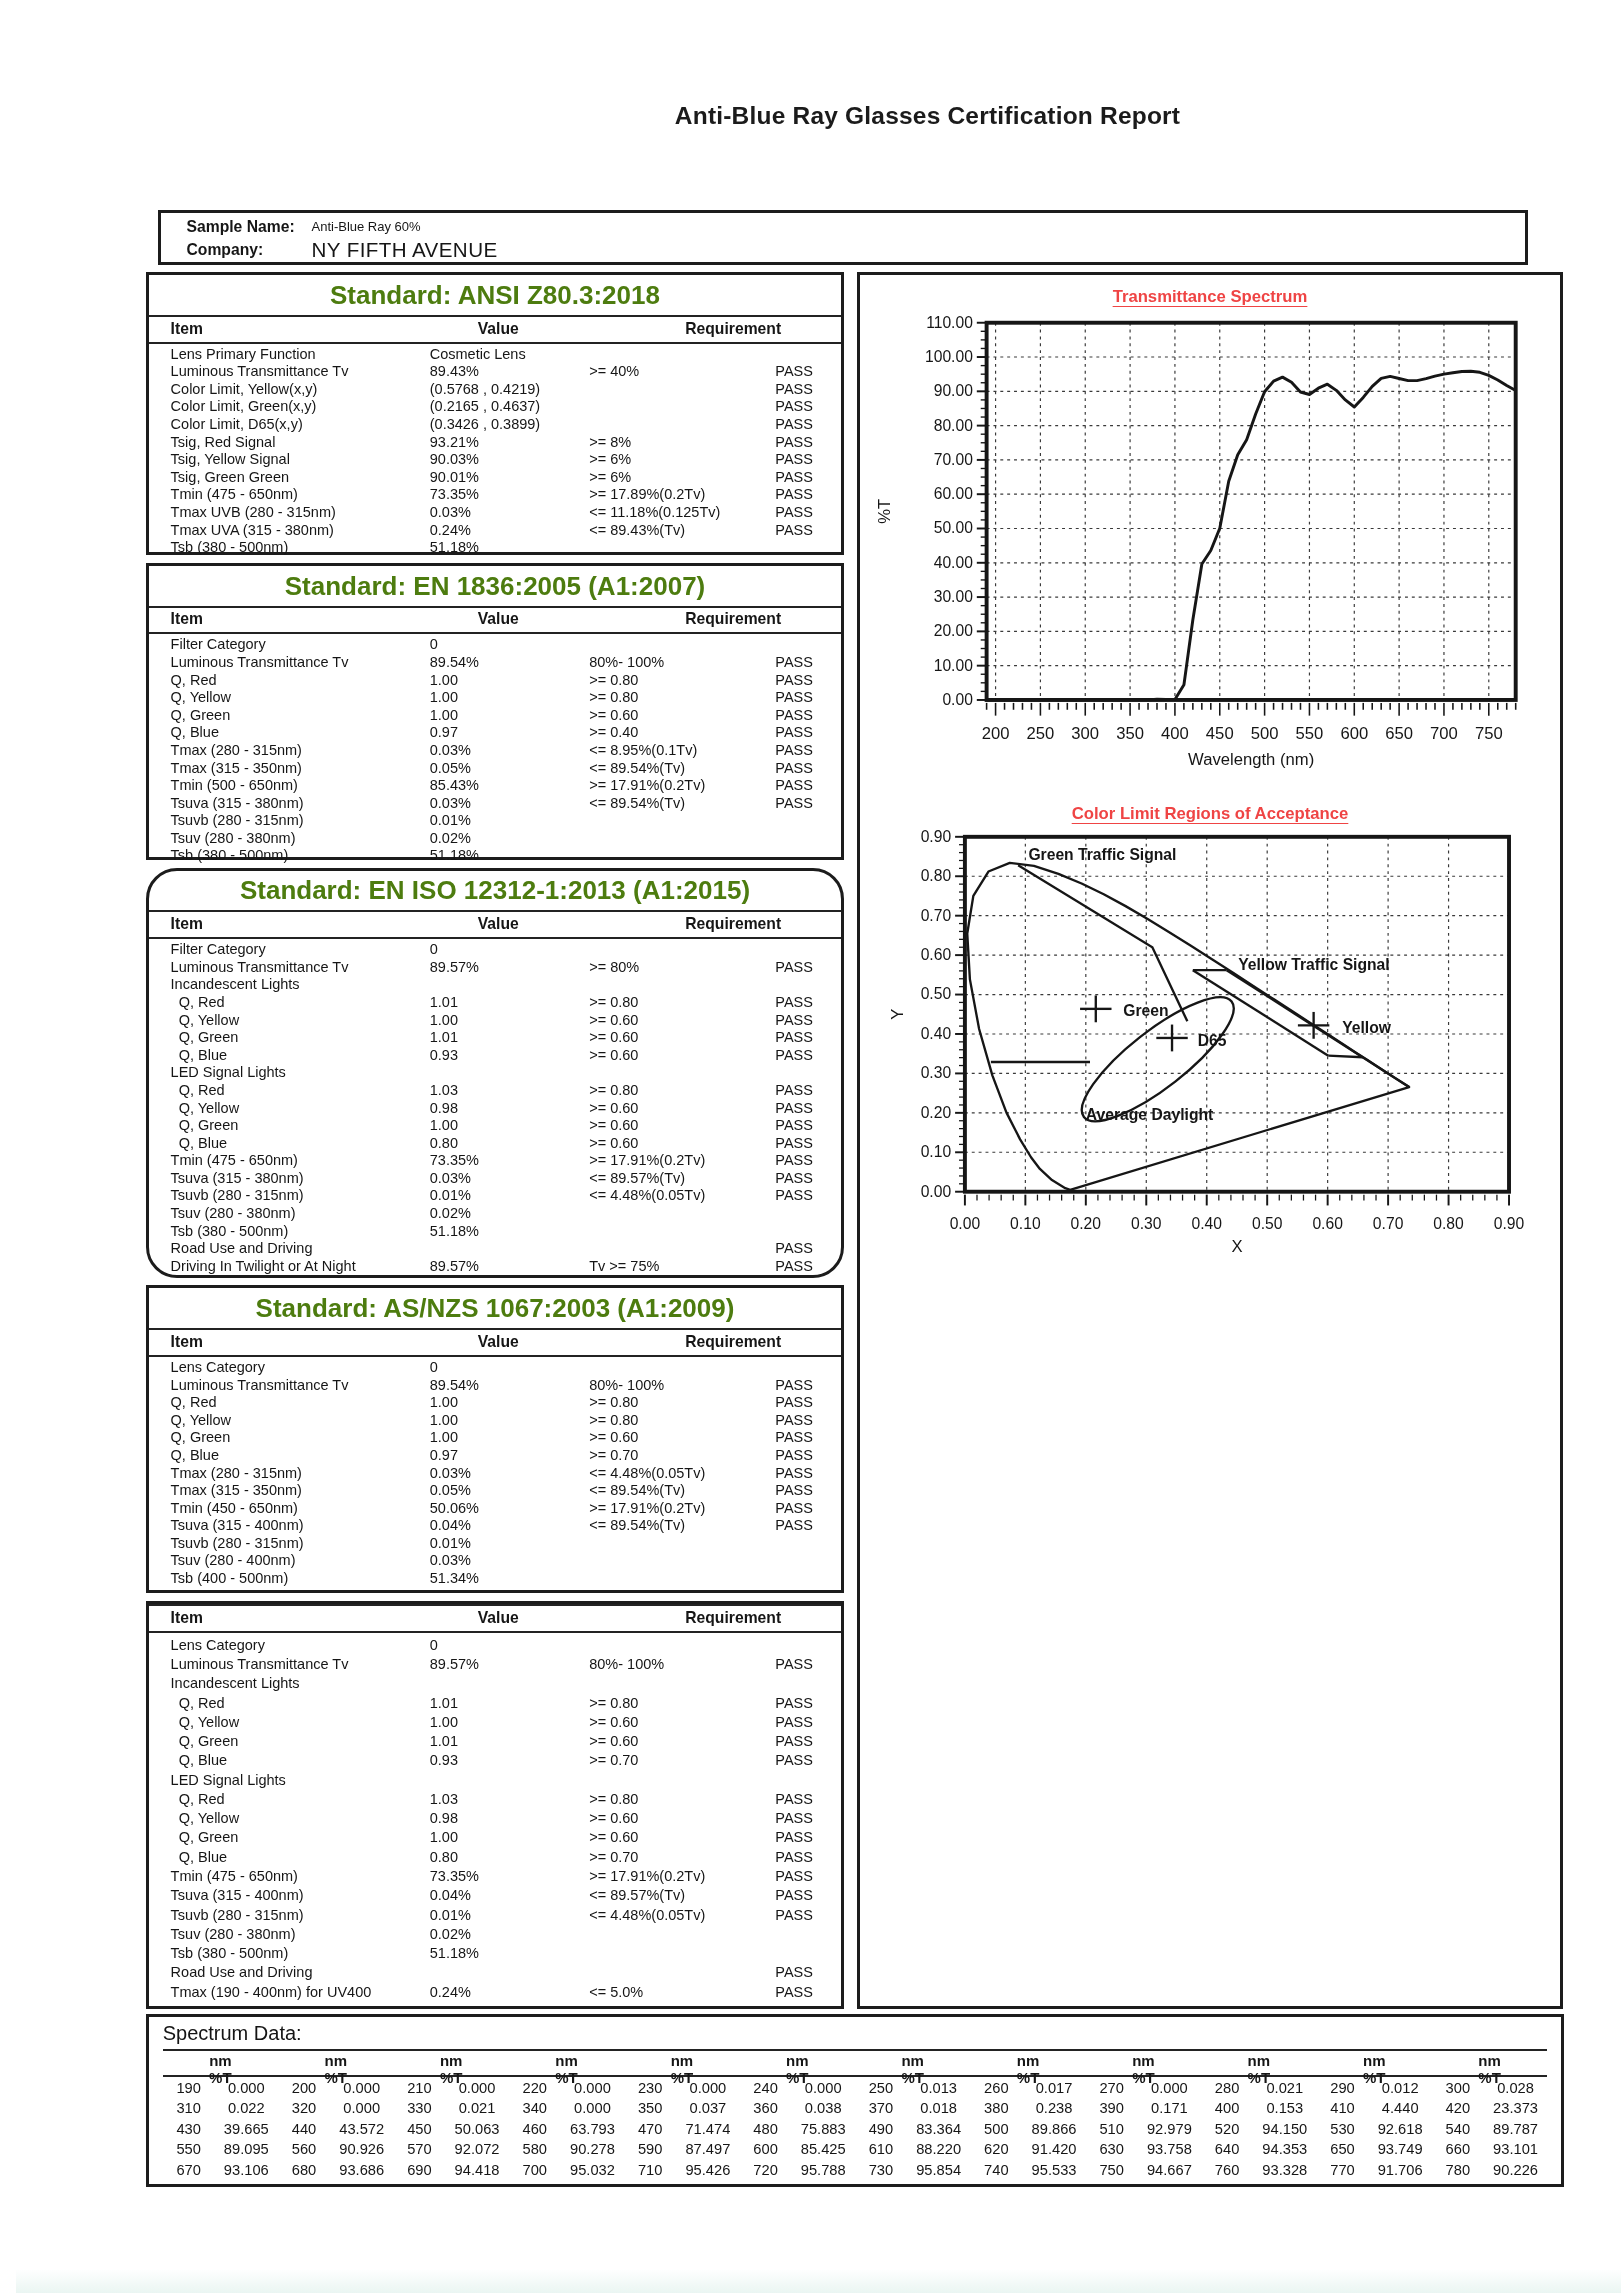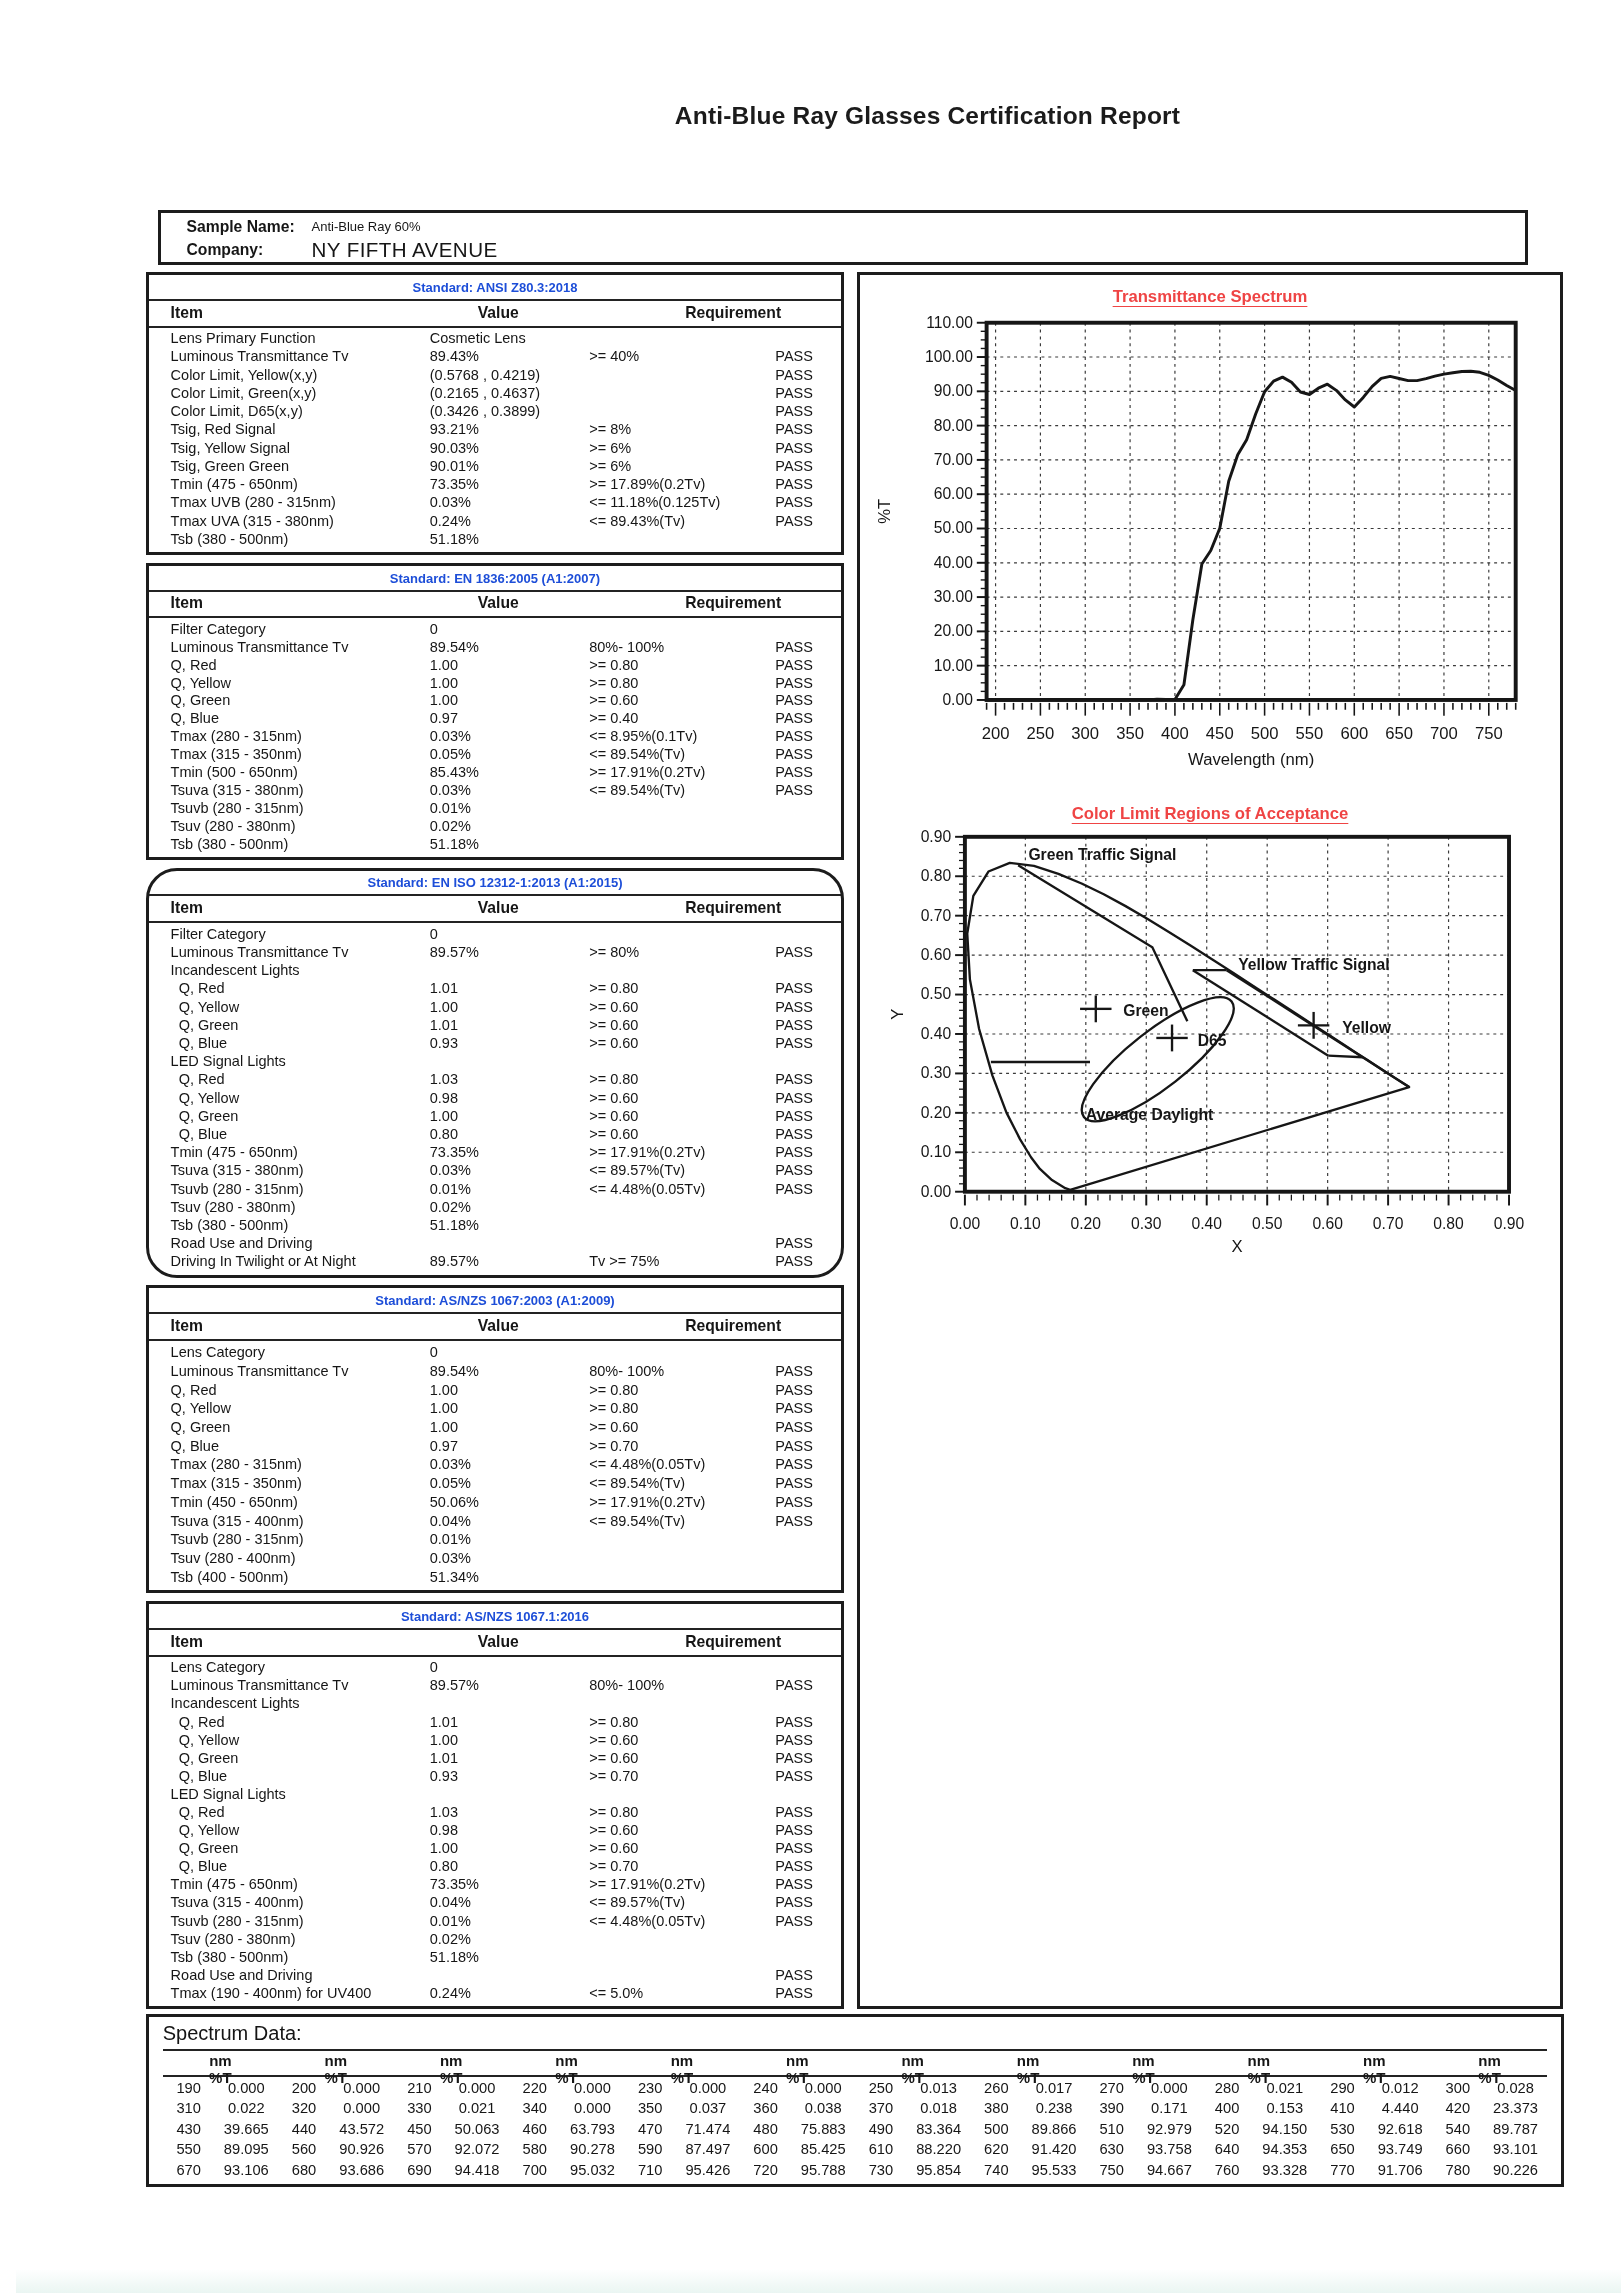--- a/index.html
+++ b/index.html
@@ -17,21 +17,21 @@
   .hval.company{font-size:20.6px;letter-spacing:0.4px;}
 
   .left-col{position:absolute;left:130px;top:272px;width:698px;}
   .std-box{box-sizing:border-box;border:3.9px solid #1c1c1c;background:#fff;
     display:flex;flex-direction:column;margin-bottom:7.8px;}
   .std-box:nth-of-type(1){height:283px;}
   .std-box:nth-of-type(2){height:297px;}
   .std-box:nth-of-type(3){height:410px;border-radius:31px;}
   .std-box:nth-of-type(4){height:308px;}
   .std-box:nth-of-type(5){height:408px;}
-  .std-title{text-align:center;font-weight:bold;font-size:13px;padding:4.9px 0 3.9px;color:#1d4ed8;}
+  .std-title{text-align:center;font-weight:bold;font-size:26px;padding:4.9px 0 3.9px;color:#4d7c0f;}
   .std-head{display:grid;grid-template-columns:39% 24% 28% 9%;
     border-top:2px solid #232323;border-bottom:2.9px solid #232323;
     font-weight:bold;font-size:15.7px;padding:2.9px 5.9px 3.9px 21.6px;gap:48px;}
   .std-rows{flex:1;display:flex;flex-direction:column;justify-content:space-evenly;
     padding:2px 5.9px 2.9px 21.6px;font-size:14.5px;}
   .std-row{display:grid;grid-template-columns:39% 24% 28% 9%;line-height:17.6px;}
   .item-cell{white-space:pre;}
 
   .right-col{position:absolute;left:841px;top:272px;width:706px;height:1737px;
     border:3.9px solid #1c1c1c;box-sizing:border-box;background:#fff;}
@@ -457,21 +457,20 @@
           </div>
           <div class="std-row">
             <span class="item-cell">Tsb (400 - 500nm)</span>
             <span class="val-cell">51.34%</span>
             <span class="val-cell"></span>
             <span class="val-cell"></span>
           </div>
         </div>
       </div>
       <div class="std-box">
-        <div class="std-title">Standard: AS/NZS 1067.1:2016</div>
         <div class="std-head">
           <span class="std-hcell">Item</span>
           <span class="std-hcell">Value</span>
           <span class="std-hcell">Requirement</span>
           <span class="std-hcell">Result</span>
         </div>
         <div class="std-rows">
           <div class="std-row">
             <span class="item-cell">Lens Category</span>
             <span class="val-cell">0</span>

